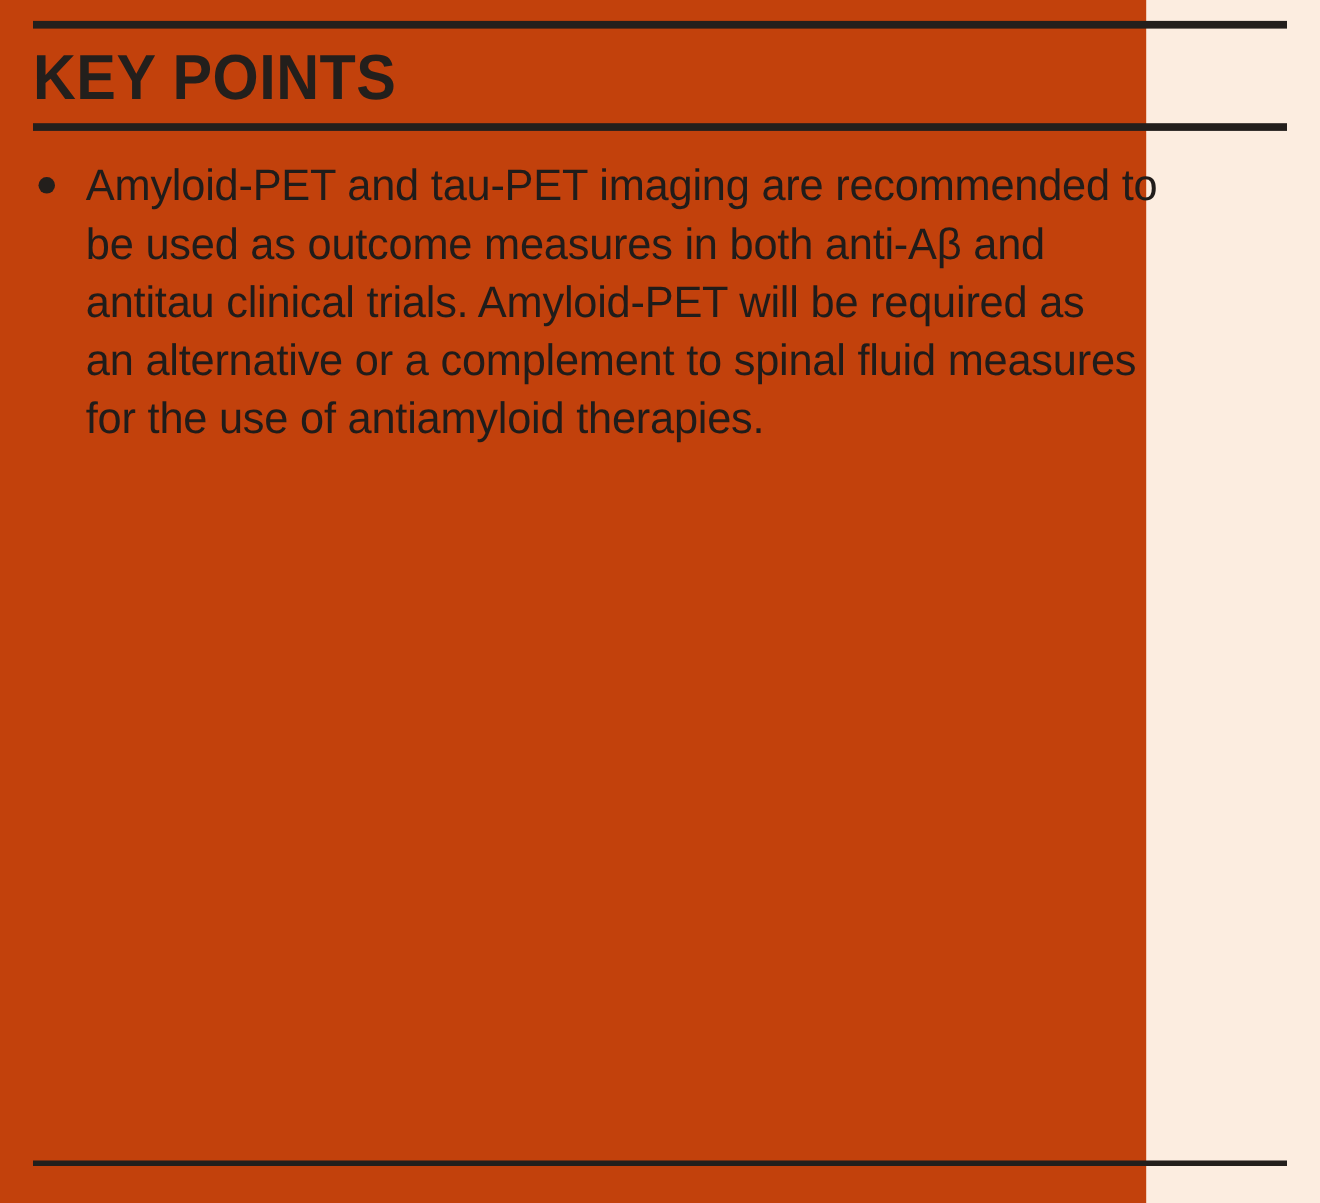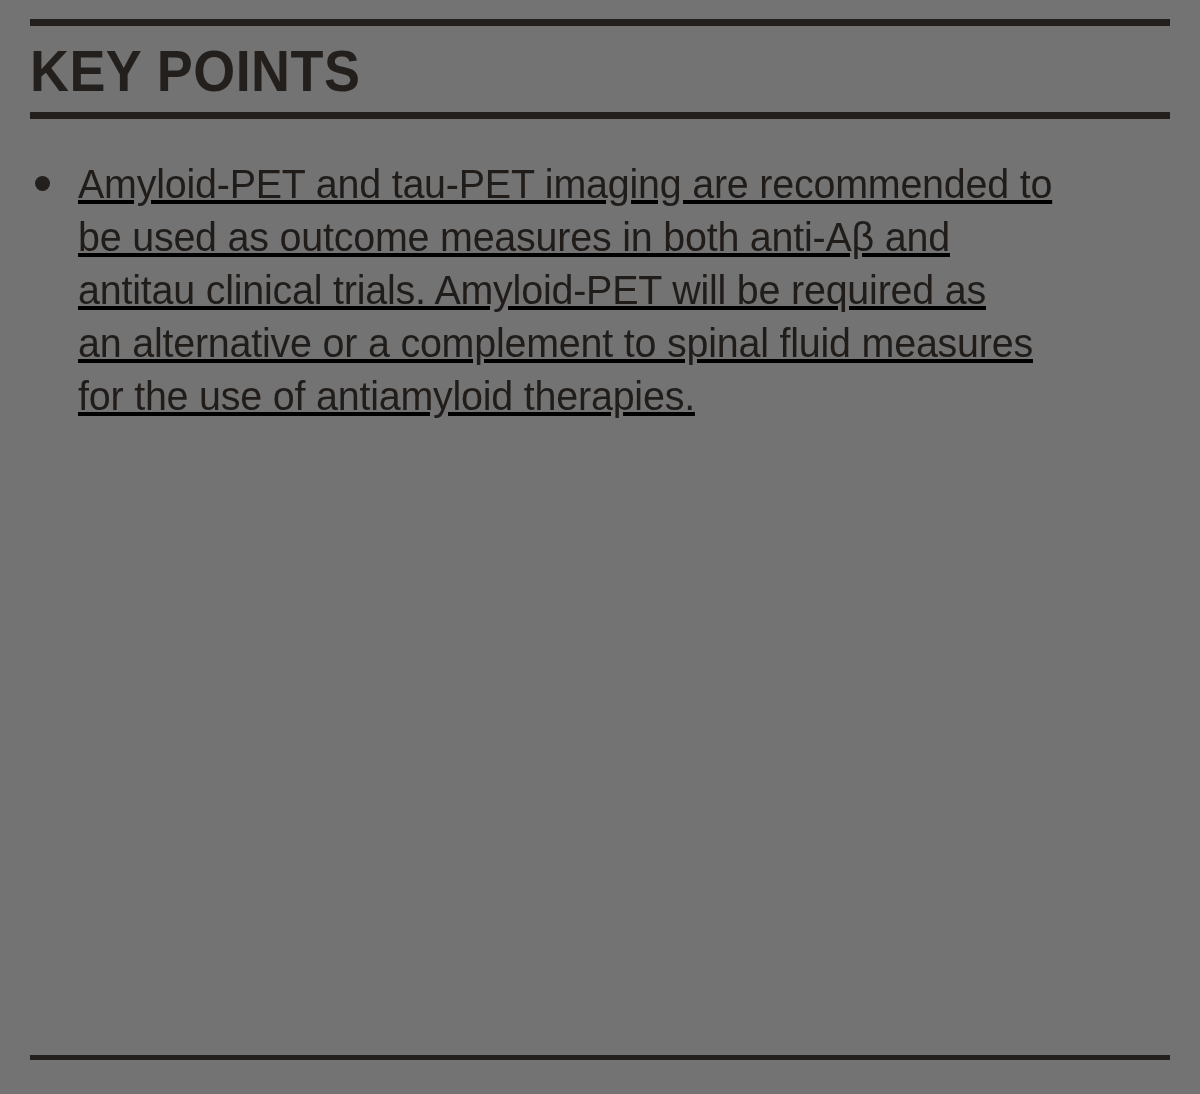--- a/index.html
+++ b/index.html
@@ -9,23 +9,23 @@
   body {
     width: 1200px;
     height: 1094px;
     background: #fcede0;
     font-family: "Liberation Sans", sans-serif;
     overflow: hidden;
   }
 
   .page {
     position: relative;
-    width: 1200px;
+    width: 1042px;
     height: 1094px;
-    background: #737373;
+    background: #c2410c;
     box-sizing: border-box;
   }
 
   
   .rule {
     position: absolute;
     left: 30px;
     width: 1140px;
     background: #231f1c;
   }
@@ -50,26 +50,25 @@
     color: #231f1c;
     transform: scaleX(0.93);
     transform-origin: left center;
     white-space: nowrap;
   }
 
   
   .keypoints-list {
     position: absolute;
     left: 30px;
-    top: 158px;
+    top: 143px;
     width: 1145px;
     margin: 0;
     padding: 0;
     list-style: none;
-    text-decoration: underline;
   }
 
   .keypoint-item {
     position: relative;
     padding-left: 48px;
     margin-bottom: 36px;
   }
   .keypoint-item:last-child { margin-bottom: 0; }
 
   .bullet-marker {

